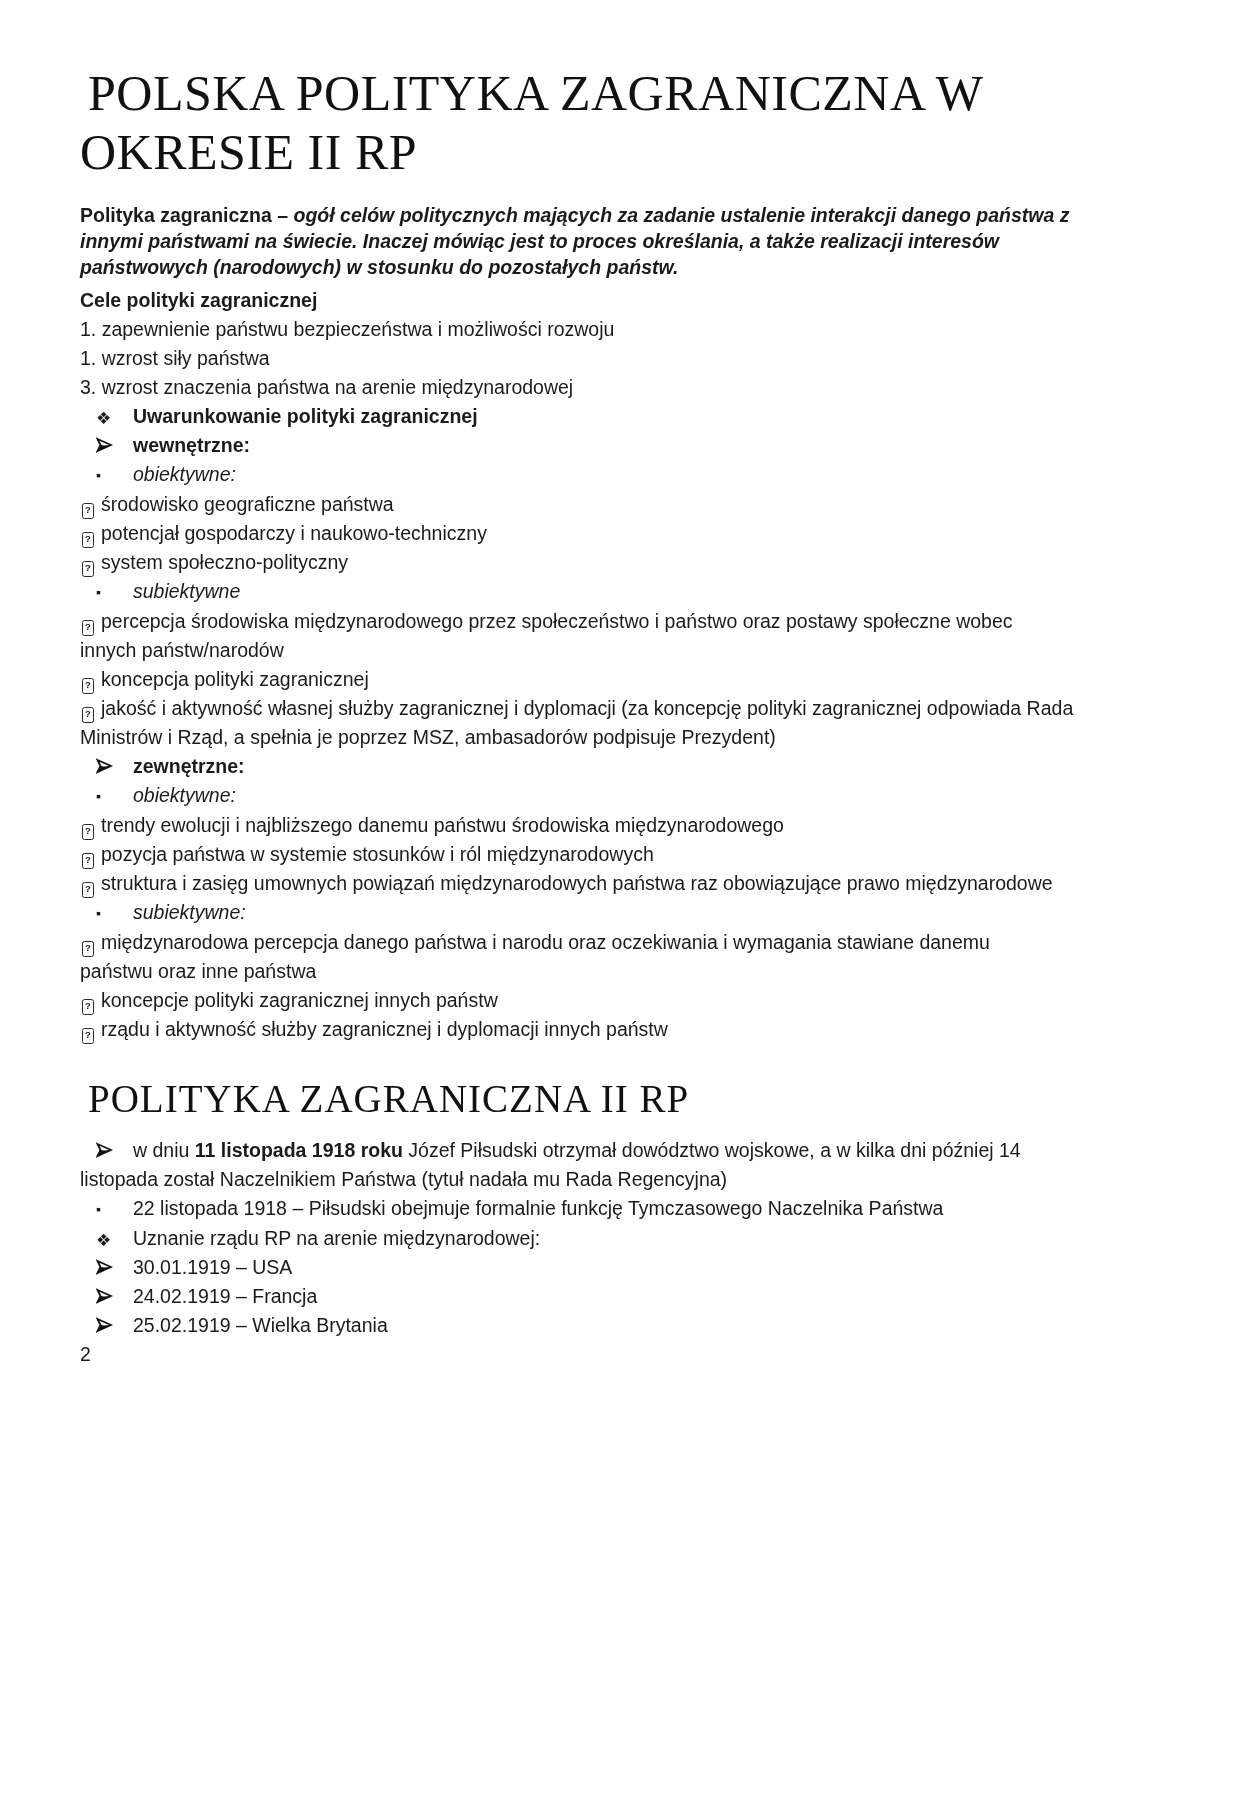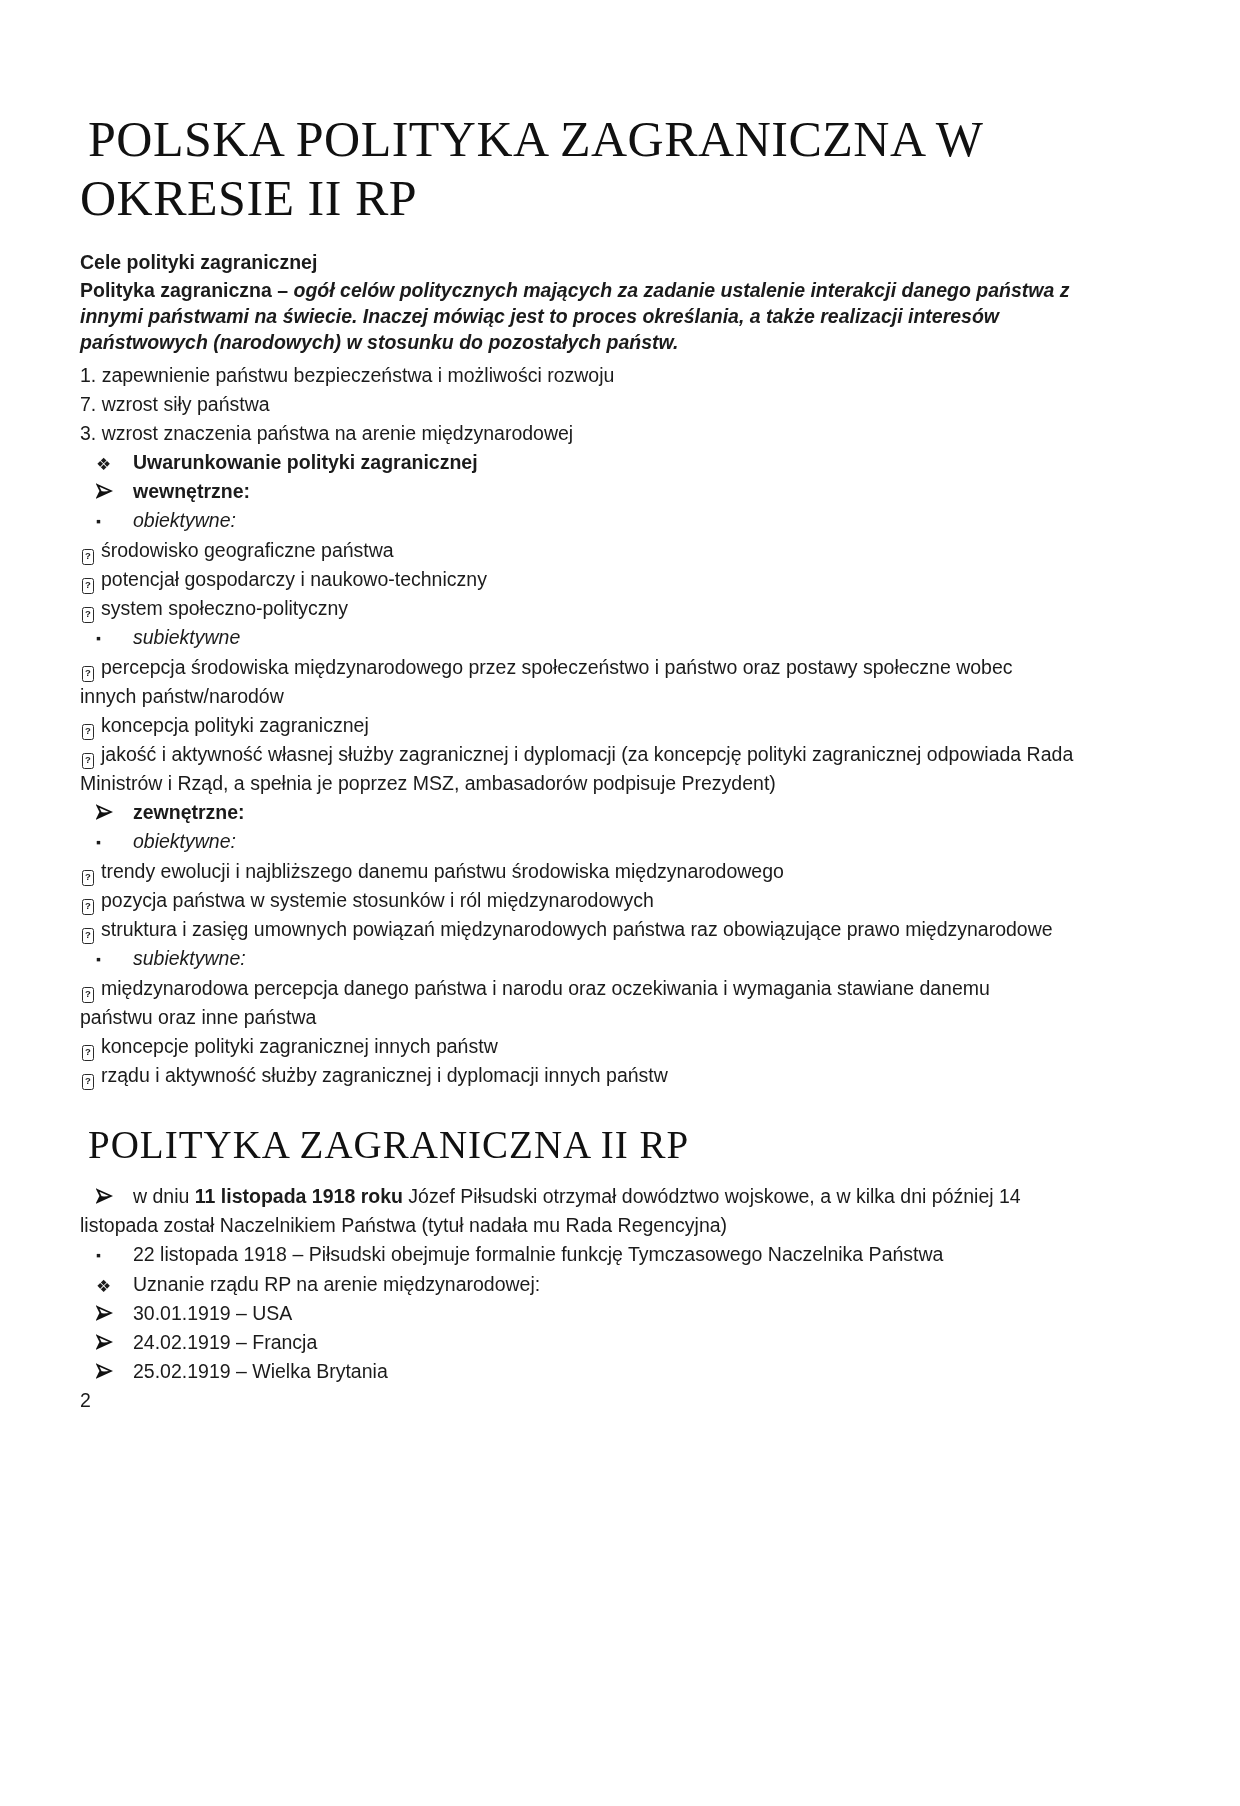--- a/index.html
+++ b/index.html
@@ -6,21 +6,21 @@
   .page {
     position:relative;
     width:1240px; height:1806px;
     background:#ffffff;
     margin:0 auto;
     overflow:hidden;
     color:#1b1b1b;
     font-family:"Liberation Sans", sans-serif;
   }
   .content {
-    padding:110px 70px 0 80px;
+    padding:64px 70px 0 80px;
     font-size:19.5px;
     line-height:29px;
   }
   h1.doc-title {
     font-family:"Liberation Serif", serif;
     font-weight:400;
     font-size:50px;
     line-height:59px;
     letter-spacing:0.5px;
     color:#111;
@@ -75,26 +75,26 @@
   .pagenum { margin:0; }
 </style>
 </head>
 <body>
 
 <div class="page">
   <div class="content">
     <h1 class="doc-title"> POLSKA POLITYKA ZAGRANICZNA W
 OKRESIE II RP</h1>
     <div id="list-a">
-        <p class="li"><span class="run bold">Cele polityki zagranicznej</span></p>
         <p class="li intro"><span class="run bold">Polityka zagraniczna – </span><span class="run bold-italic">ogół celów politycznych mających za zadanie ustalenie interakcji danego państwa z
 innymi państwami na świecie. Inaczej mówiąc jest to proces określania, a także realizacji interesów
 państwowych (narodowych) w stosunku do pozostałych państw.</span></p>
+        <p class="li"><span class="run bold">Cele polityki zagranicznej</span></p>
         <p class="li"><span class="run regular">1. zapewnienie państwu bezpieczeństwa i możliwości rozwoju</span></p>
-        <p class="li"><span class="run regular">7. wzrost siły państwa</span></p>
+        <p class="li"><span class="run regular">1. wzrost siły państwa</span></p>
         <p class="li"><span class="run regular">3. wzrost znaczenia państwa na arenie międzynarodowej</span></p>
         <p class="li"><span class="blt diamond">❖</span><span class="run bold">Uwarunkowanie polityki zagranicznej</span></p>
         <p class="li"><span class="blt arrow"><svg width="17" height="16" viewBox="0 0 17 16">
               <polygon points="1.5,2 15,8 1.5,14 4.5,8" fill="#ffffff" stroke="#111111" stroke-width="1.8" stroke-linejoin="miter"></polygon>
               <polygon points="1.5,14 15,8 8,8.6 4.5,8" fill="#111111"></polygon>
             </svg></span><span class="run bold">wewnętrzne:</span></p>
         <p class="li"><span class="blt square">▪</span><span class="run italic">obiektywne:</span></p>
         <p class="li"><span class="blt qbox">?</span><span class="run regular">środowisko geograficzne państwa</span></p>
         <p class="li"><span class="blt qbox">?</span><span class="run regular">potencjał gospodarczy i naukowo-techniczny</span></p>
         <p class="li"><span class="blt qbox">?</span><span class="run regular">system społeczno-polityczny</span></p>

